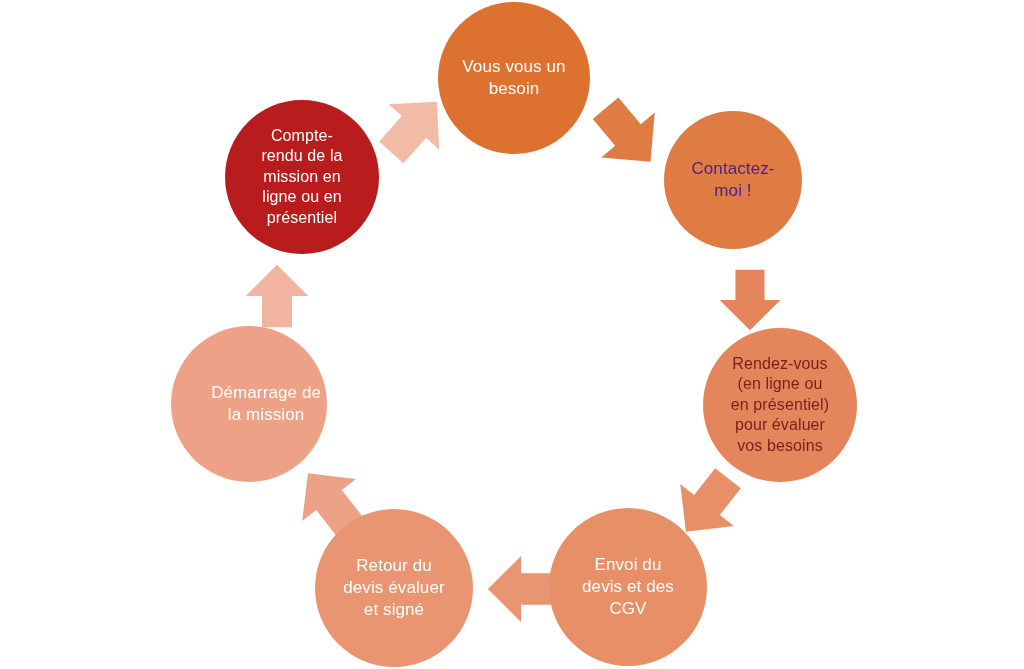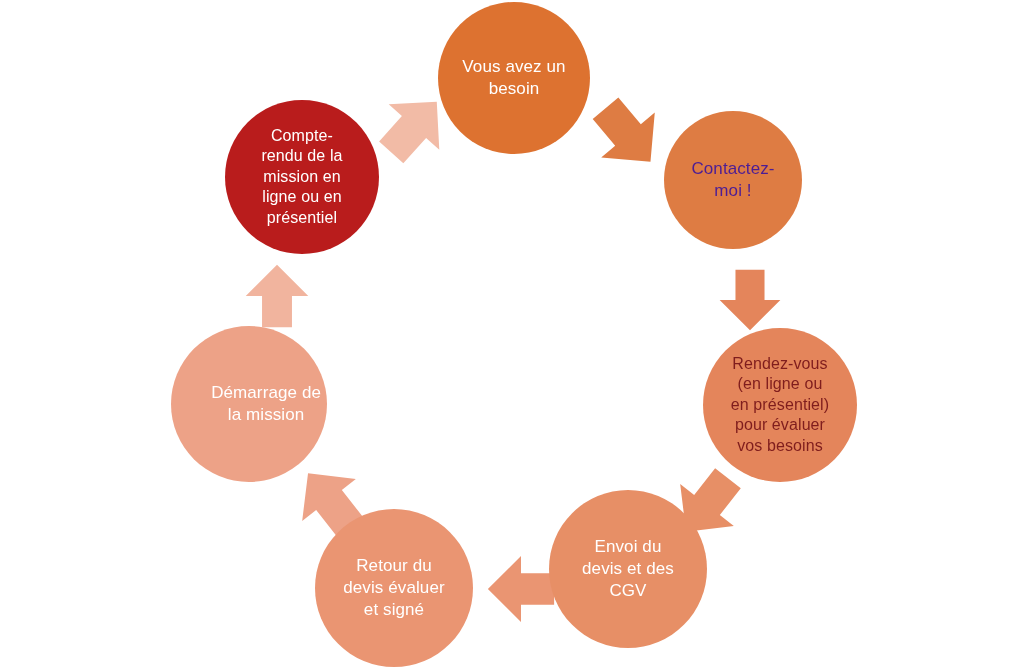--- a/index.html
+++ b/index.html
@@ -79,34 +79,34 @@
       <svg viewBox="0 0 100 100" preserveAspectRatio="none">
         <path d="M50 4 L96 50 L72 50 L72 96 L28 96 L28 50 L4 50 Z" fill="#F1B49E"></path>
       </svg>
     </div>
     <div class="arrow" style="left: 377px; top: 90px; width: 74px; height: 74px; transform: rotate(42deg);">
       <svg viewBox="0 0 100 100" preserveAspectRatio="none">
         <path d="M50 4 L96 50 L72 50 L72 96 L28 96 L28 50 L4 50 Z" fill="#F2BBA6"></path>
       </svg>
     </div>
     <div class="node" style="left: 438px; top: 2px; width: 152px; height: 152px; background: rgb(221, 114, 48);">
-      <div class="node-label" style="font-size: 17px; color: rgb(255, 255, 255);">Vous avez un besoin</div>
+      <div class="node-label" style="font-size: 17px; color: rgb(255, 255, 255);">Vous vous un besoin</div>
     </div>
     <div class="node" style="left: 664px; top: 111px; width: 138px; height: 138px; background: rgb(222, 124, 67);">
       <div class="node-label" style="font-size: 17px; color: #4c1d95;">Contactez-
 moi !</div>
     </div>
     <div class="node" style="left: 703px; top: 328px; width: 154px; height: 154px; background: rgb(228, 133, 91);">
       <div class="node-label" style="font-size: 16px; color: #7f1d1d;">Rendez-vous
 (en ligne ou
 en présentiel)
 pour évaluer
 vos besoins</div>
     </div>
-    <div class="node" style="left: 549px; top: 490px; width: 158px; height: 158px; background: rgb(231, 143, 102);">
+    <div class="node" style="left: 549px; top: 508px; width: 158px; height: 158px; background: rgb(231, 143, 102);">
       <div class="node-label" style="font-size: 17px; color: rgb(255, 255, 255);">Envoi du
 devis et des
 CGV</div>
     </div>
     <div class="node" style="left: 315px; top: 509px; width: 158px; height: 158px; background: rgb(234, 149, 114);">
       <div class="node-label" style="font-size: 17px; color: rgb(255, 255, 255);">Retour du
 devis évaluer
 et signé</div>
     </div>
     <div class="node" style="left: 171px; top: 326px; width: 156px; height: 156px; background: rgb(237, 162, 135); justify-content: flex-end;">

